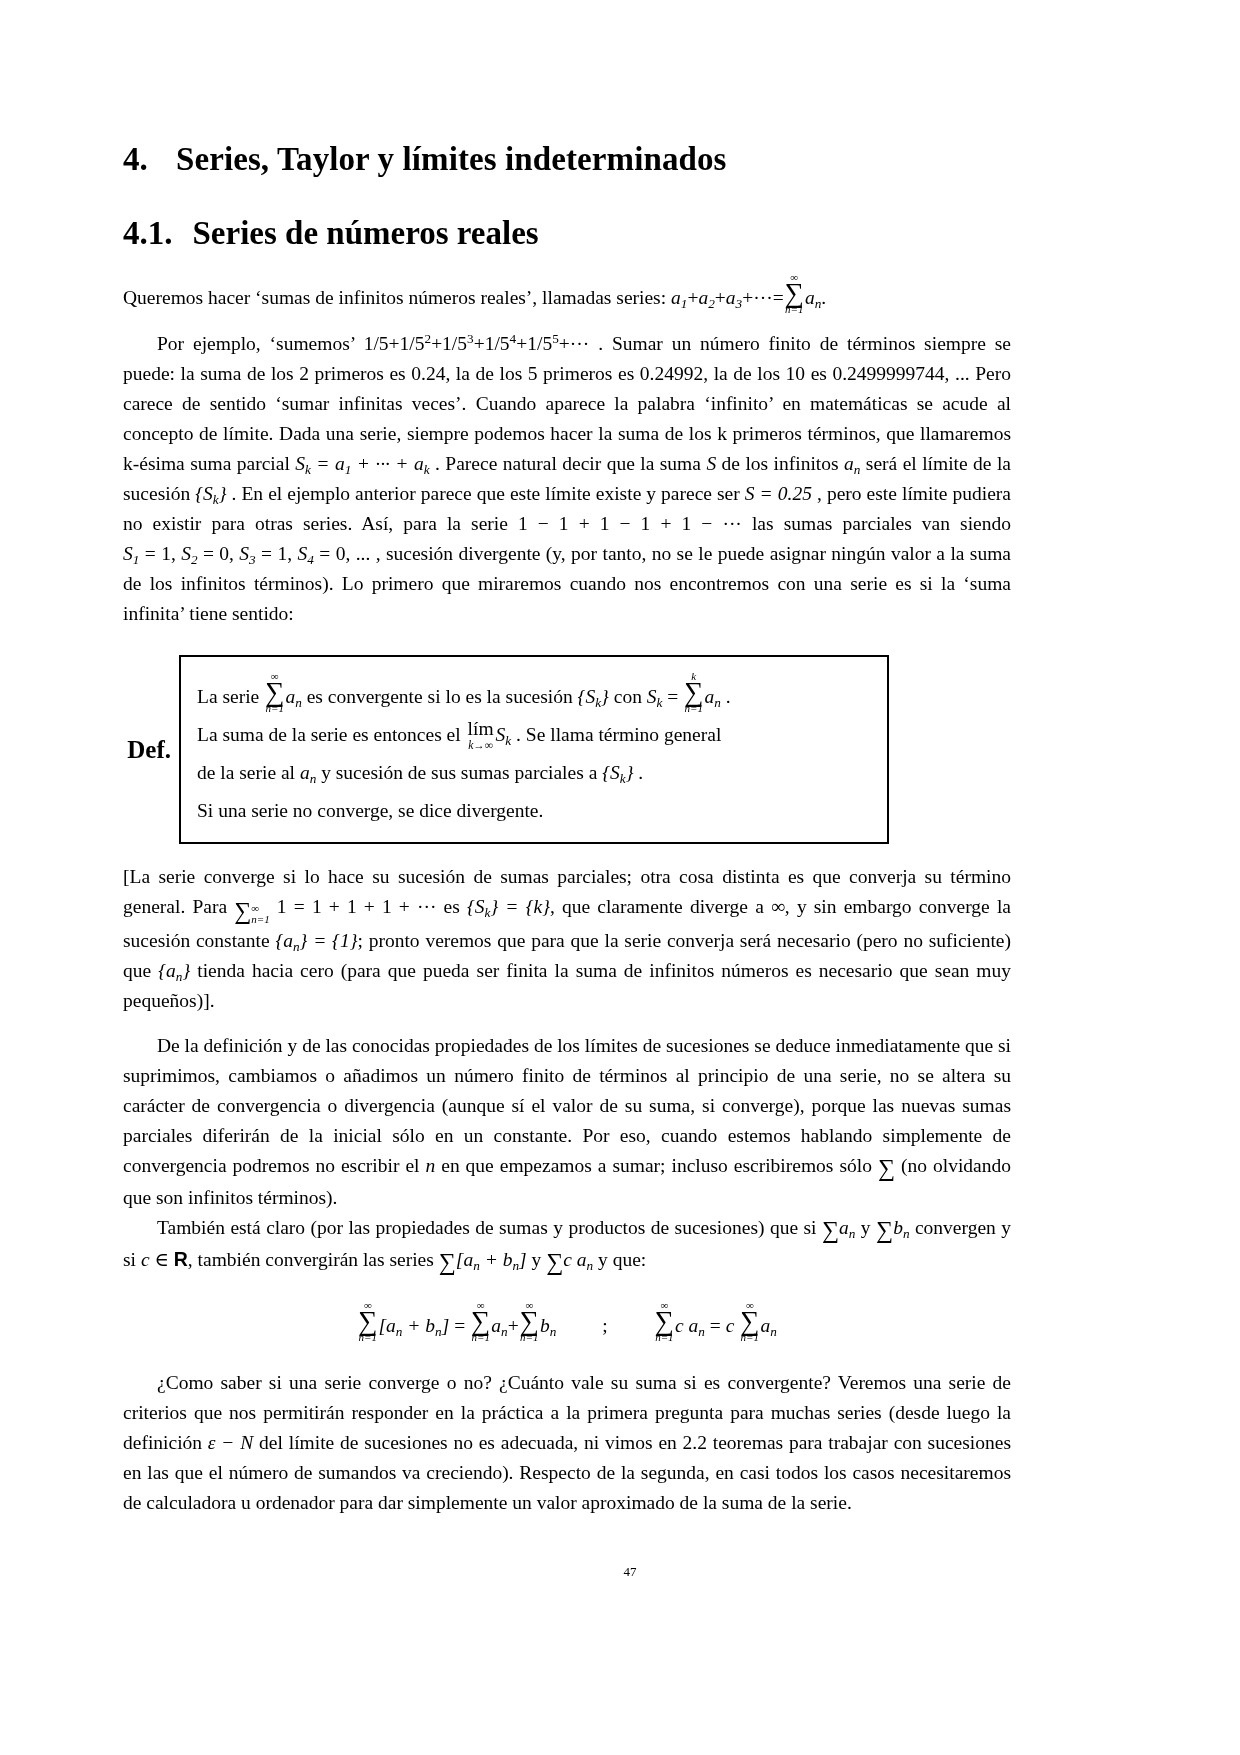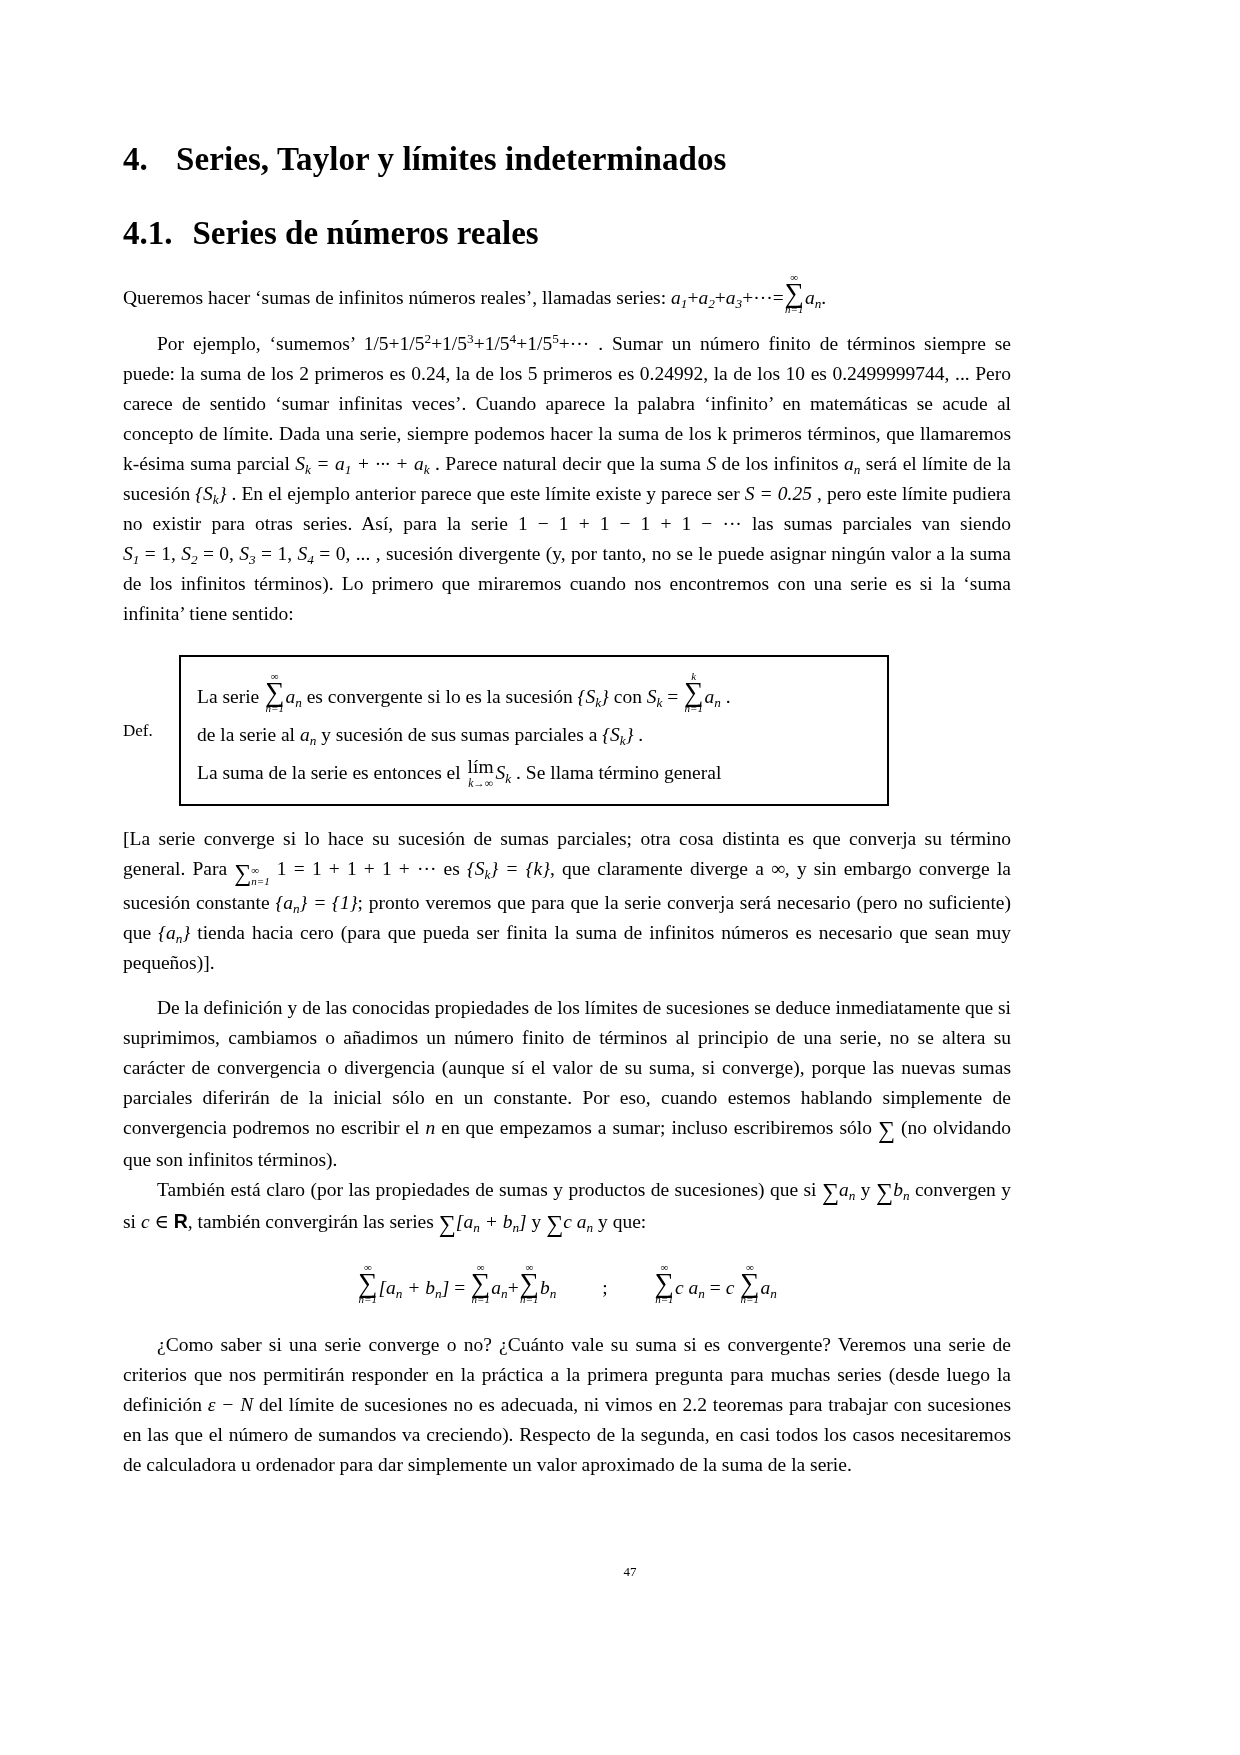--- a/index.html
+++ b/index.html
@@ -127,24 +127,24 @@
   .limop .top { display: block; font-size: 19.5px; line-height: 1.05; font-style: normal; }
   .limop .bot { display: block; font-size: 11.5px; line-height: 1.1; font-style: italic; }
 
   
   .defwrap {
     display: flex;
     align-items: center;
     margin: 26px 0 18px 0;
   }
   .deflabel {
-    font-weight: normal;
-    font-size: 17px;
+    font-weight: bold;
+    font-size: 25px;
     width: 48px;
-    text-align: left;
+    text-align: right;
     padding-right: 8px;
     flex: 0 0 auto;
   }
   .defbox {
     border: 2px solid #000;
     padding: 13px 16px 12px 16px;
     flex: 0 0 auto;
     width: 710px;
     box-sizing: border-box;
   }
@@ -189,24 +189,25 @@
     <p><span>Queremos hacer ‘sumas de infinitos números reales’, llamadas </span><b>series</b><span>: </span><span class="nb"><span class="mi">a</span><sub>1</sub><span>+</span><span class="mi">a</span><sub>2</sub><span>+</span><span class="mi">a</span><sub>3</sub><span>+</span><span>···</span><span>=</span><span class="sum"><span class="lim">∞</span><span class="big">∑</span><span class="lim lo">n=1</span></span><span class="mi">a</span><sub>n</sub><span>.</span></span></p>
 
     <p class="indent gap"><span>Por ejemplo, ‘sumemos’ 1/5+1/5</span><sup>2</sup><span>+1/5</span><sup>3</sup><span>+1/5</span><sup>4</sup><span>+1/5</span><sup>5</sup><span>+··· . Sumar un número finito de términos siempre se puede: la suma de los 2 primeros es 0.24, la de los 5 primeros es 0.24992, la de los 10 es 0.2499999744, ... Pero carece de sentido ‘sumar infinitas veces’. Cuando aparece la palabra ‘infinito’ en matemáticas se acude al concepto de límite. Dada una serie, siempre podemos hacer la suma de los k primeros términos, que llamaremos k-ésima suma parcial </span><span class="nb"><span class="mi">S</span><sub>k</sub><span class="mi"> = a</span><sub>1</sub><span class="mi"> + ··· + a</span><sub>k</sub></span><span> . Parece natural decir que la suma </span><span class="mi">S</span><span> de los infinitos </span><span class="nb"><span class="mi">a</span><sub>n</sub></span><span> será el límite de la sucesión </span><span class="nb"><span class="mi">{S</span><sub>k</sub><span class="mi">}</span></span><span> . En el ejemplo anterior parece que este límite existe y parece ser </span><span class="mi nb">S = 0.25</span><span> , pero este límite pudiera no existir para otras series. Así, para la serie </span><span class="nb">1 − 1 + 1 − 1 + 1 − ···</span><span> las sumas parciales van siendo </span><span class="nb"><span class="mi">S</span><sub>1</sub><span> = 1, </span></span><span class="nb"><span class="mi">S</span><sub>2</sub><span> = 0, </span></span><span class="nb"><span class="mi">S</span><sub>3</sub><span> = 1, </span></span><span class="nb"><span class="mi">S</span><sub>4</sub><span> = 0, ... </span></span><span>, sucesión divergente (y, por tanto, no se le puede asignar ningún valor a la suma de los infinitos términos). Lo primero que miraremos cuando nos encontremos con una serie es si la ‘suma infinita’ tiene sentido:</span></p>
 
     <div class="defwrap">
       <div class="deflabel">Def.</div>
       <div class="defbox">
 
         <div class="line"><span>La serie </span><span class="sum"><span class="lim">∞</span><span class="big">∑</span><span class="lim lo">n=1</span></span><span class="mi">a</span><sub>n</sub><span> es </span><b>convergente</b><span> si lo es la sucesión </span><span class="nb"><span class="mi">{S</span><sub>k</sub><span class="mi">}</span></span><span> con </span><span class="nb"><span class="mi">S</span><sub>k</sub><span> = </span><span class="sum"><span class="lim lo">k</span><span class="big">∑</span><span class="lim lo">n=1</span></span><span class="mi">a</span><sub>n</sub><span> .</span></span></div>
 
+        <div class="line"><span>La </span><b>suma de la serie</b><span> es entonces el </span><span class="nb"><span class="limop"><span class="top">lím</span><span class="bot">k→∞</span></span><span class="mi">S</span><sub>k</sub></span><span> . Se llama </span><b>término general</b></div>
+
         <div class="line"><span>de la serie al </span><span class="nb"><span class="mi">a</span><sub>n</sub></span><span> y </span><b>sucesión de sus sumas parciales</b><span> a </span><span class="nb"><span class="mi">{S</span><sub>k</sub><span class="mi">}</span></span><span> .</span></div>
 
-        <div class="line"><span>La </span><b>suma de la serie</b><span> es entonces el </span><span class="nb"><span class="limop"><span class="top">lím</span><span class="bot">k→∞</span></span><span class="mi">S</span><sub>k</sub></span><span> . Se llama </span><b>término general</b></div>
-
+        <div class="line"><span>Si una serie no converge, se dice </span><b>divergente</b><span>.</span></div>
 
       </div>
     </div>
 
     <p><span>[La serie converge si lo hace su sucesión de sumas parciales; otra cosa distinta es que converja su término general. Para </span><span class="sumT nb"><span class="big">∑</span><span class="stack"><span class="t">∞</span><span>n=1</span></span></span><span> 1 = 1 + 1 + 1 + ··· es </span><span class="nb"><span class="mi">{S</span><sub>k</sub><span class="mi">} = {k}</span></span><span>, que claramente diverge a ∞, y sin embargo converge la sucesión constante </span><span class="nb"><span class="mi">{a</span><sub>n</sub><span class="mi">} = {1}</span></span><span>; pronto veremos que para que la serie converja será necesario (pero no suficiente) que </span><span class="nb"><span class="mi">{a</span><sub>n</sub><span class="mi">}</span></span><span> tienda hacia cero (para que pueda ser finita la suma de infinitos números es necesario que sean muy pequeños)].</span></p>
 
     <p class="indent gap"><span>De la definición y de las conocidas propiedades de los límites de sucesiones se deduce inmediatamente que </span><b>si suprimimos, cambiamos o añadimos un número finito de términos al principio de una serie, no se altera su carácter de convergencia o divergencia</b><span> (aunque sí el valor de su suma, si converge), porque las nuevas sumas parciales diferirán de la inicial sólo en un constante. Por eso, cuando estemos hablando simplemente de convergencia podremos no escribir el </span><span class="mi">n</span><span> en que empezamos a sumar; incluso escribiremos sólo </span><span style="font-size:24px;vertical-align:-0.15em;">∑</span><span> (no olvidando que son infinitos términos).</span></p>
 
     <p class="indent"><span>También está claro (por las propiedades de sumas y productos de sucesiones) que si </span><span class="nb"><span style="font-size:24px;vertical-align:-0.15em;">∑</span><span class="mi">a</span><sub>n</sub></span><span> y </span><span class="nb"><span style="font-size:24px;vertical-align:-0.15em;">∑</span><span class="mi">b</span><sub>n</sub></span><span> convergen y si </span><span class="mi">c</span><span> ∈ </span><span class="sans-bf">R</span><span>, también convergirán las series </span><span class="nb"><span style="font-size:24px;vertical-align:-0.15em;">∑</span><span class="mi">[a</span><sub>n</sub><span class="mi"> + b</span><sub>n</sub><span class="mi">]</span></span><span> y </span><span class="nb"><span style="font-size:24px;vertical-align:-0.15em;">∑</span><span class="mi">c a</span><sub>n</sub></span><span> y que:</span></p>
 

